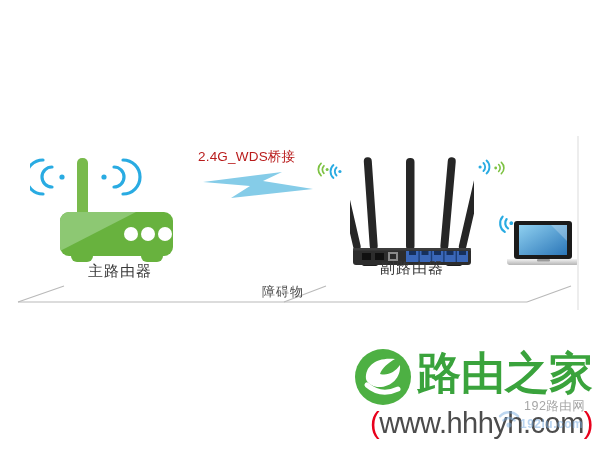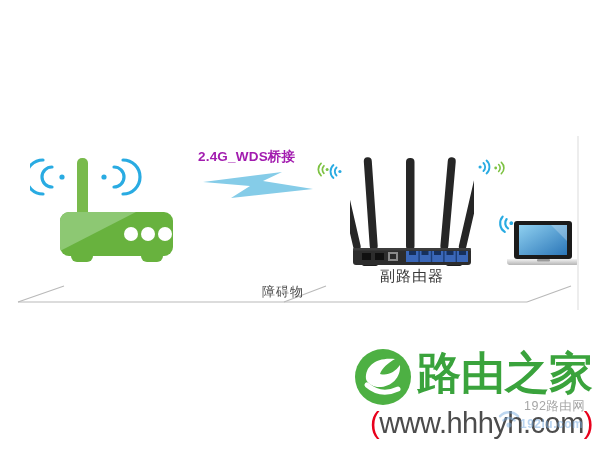--- a/index.html
+++ b/index.html
@@ -7,21 +7,21 @@
     position:relative; width:600px; height:450px; background:#ffffff;
     overflow:hidden; font-family:"Liberation Sans", sans-serif;
   }
   .abs { position:absolute; }
   .device-label {
     position:absolute; font-size:15px; color:#383838; text-align:center;
     letter-spacing:1px;
   }
   .bridge-label {
     position:absolute; left:198px; top:148px; font-size:13.5px;
-    font-weight:700; color:#a21caf; letter-spacing:0.2px;
+    font-weight:400; color:#b91c1c; letter-spacing:0.2px;
   }
   .obstacle-label {
     position:absolute; left:243px; top:283px; font-size:13px; color:#4a4a4a;
     letter-spacing:1px;
     margin-left:19px;
   }
   .edge-line {
     position:absolute; left:577px; top:136px; width:2px; height:174px;
     background:#ededed;
   }
@@ -72,20 +72,21 @@
     <g>
       <rect x="41" y="96" width="22" height="14" rx="6" fill="#68b23e"></rect>
       <rect x="111" y="96" width="22" height="14" rx="6" fill="#68b23e"></rect>
       <rect x="30" y="60" width="113" height="44" rx="9" fill="#68b23e"></rect>
       <polygon points="30,60 106,60 30,99" clip-path="url(#gbody)" fill="#8dc873"></polygon>
       <circle cx="101" cy="82" r="7" fill="#ffffff"></circle>
       <circle cx="118" cy="82" r="7" fill="#ffffff"></circle>
       <circle cx="135" cy="82" r="7" fill="#ffffff"></circle>
     </g>
   </svg>
+  <div class="device-label" style="left:60px; top:262px; width:120px;">主路由器</div>
 
   <div class="bridge-label">2.4G_WDS桥接</div>
   <svg class="abs" style="left:203px; top:172px;" width="110" height="26" viewBox="0 0 110 26">
     <polygon points="0,10 79,0 60,9 110,17 28,26 47,14" fill="#85cce8"></polygon>
   </svg>
 
   <svg class="abs" style="left:315px; top:159px;" width="15" height="21" viewBox="0 0 26 26">
     <g fill="none" stroke="#7dc242" stroke-width="3" stroke-linecap="round">
       <circle cx="21" cy="13" r="2.6" fill="#7dc242" stroke="none"></circle>
       <path d="M15.5,6.5 A9,9 0 0 0 15.5,19.5"></path>
@@ -124,21 +125,21 @@
         <rect x="93.2" y="95" width="1.4" height="11" fill="#1c3d75"></rect>
         <rect x="105.6" y="95" width="1.4" height="11" fill="#1c3d75"></rect>
         <rect x="59" y="95" width="7" height="4" fill="#16305c"></rect>
         <rect x="71.5" y="95" width="7" height="4" fill="#16305c"></rect>
         <rect x="84" y="95" width="7" height="4" fill="#16305c"></rect>
         <rect x="96.5" y="95" width="7" height="4" fill="#16305c"></rect>
         <rect x="109" y="95" width="7" height="4" fill="#16305c"></rect>
       </g>
     </g>
   </svg>
-  <div class="device-label" style="left:352px; top:267px; width:120px;">副路由器</div>
+  <div class="device-label" style="left:352px; top:259px; width:120px;">副路由器</div>
 
   <svg class="abs" style="left:477px; top:156px;" width="16" height="22" viewBox="0 0 26 26">
     <g fill="none" stroke="#29abe2" stroke-width="3" stroke-linecap="round">
       <circle cx="5" cy="13" r="2.6" fill="#29abe2" stroke="none"></circle>
       <path d="M10.5,6.5 A9,9 0 0 1 10.5,19.5"></path>
       <path d="M15.5,2.5 A14,14 0 0 1 15.5,23.5"></path>
     </g>
   </svg>
   <svg class="abs" style="left:493px; top:158px;" width="14" height="20" viewBox="0 0 26 26">
     <g fill="none" stroke="#7dc242" stroke-width="3" stroke-linecap="round">

